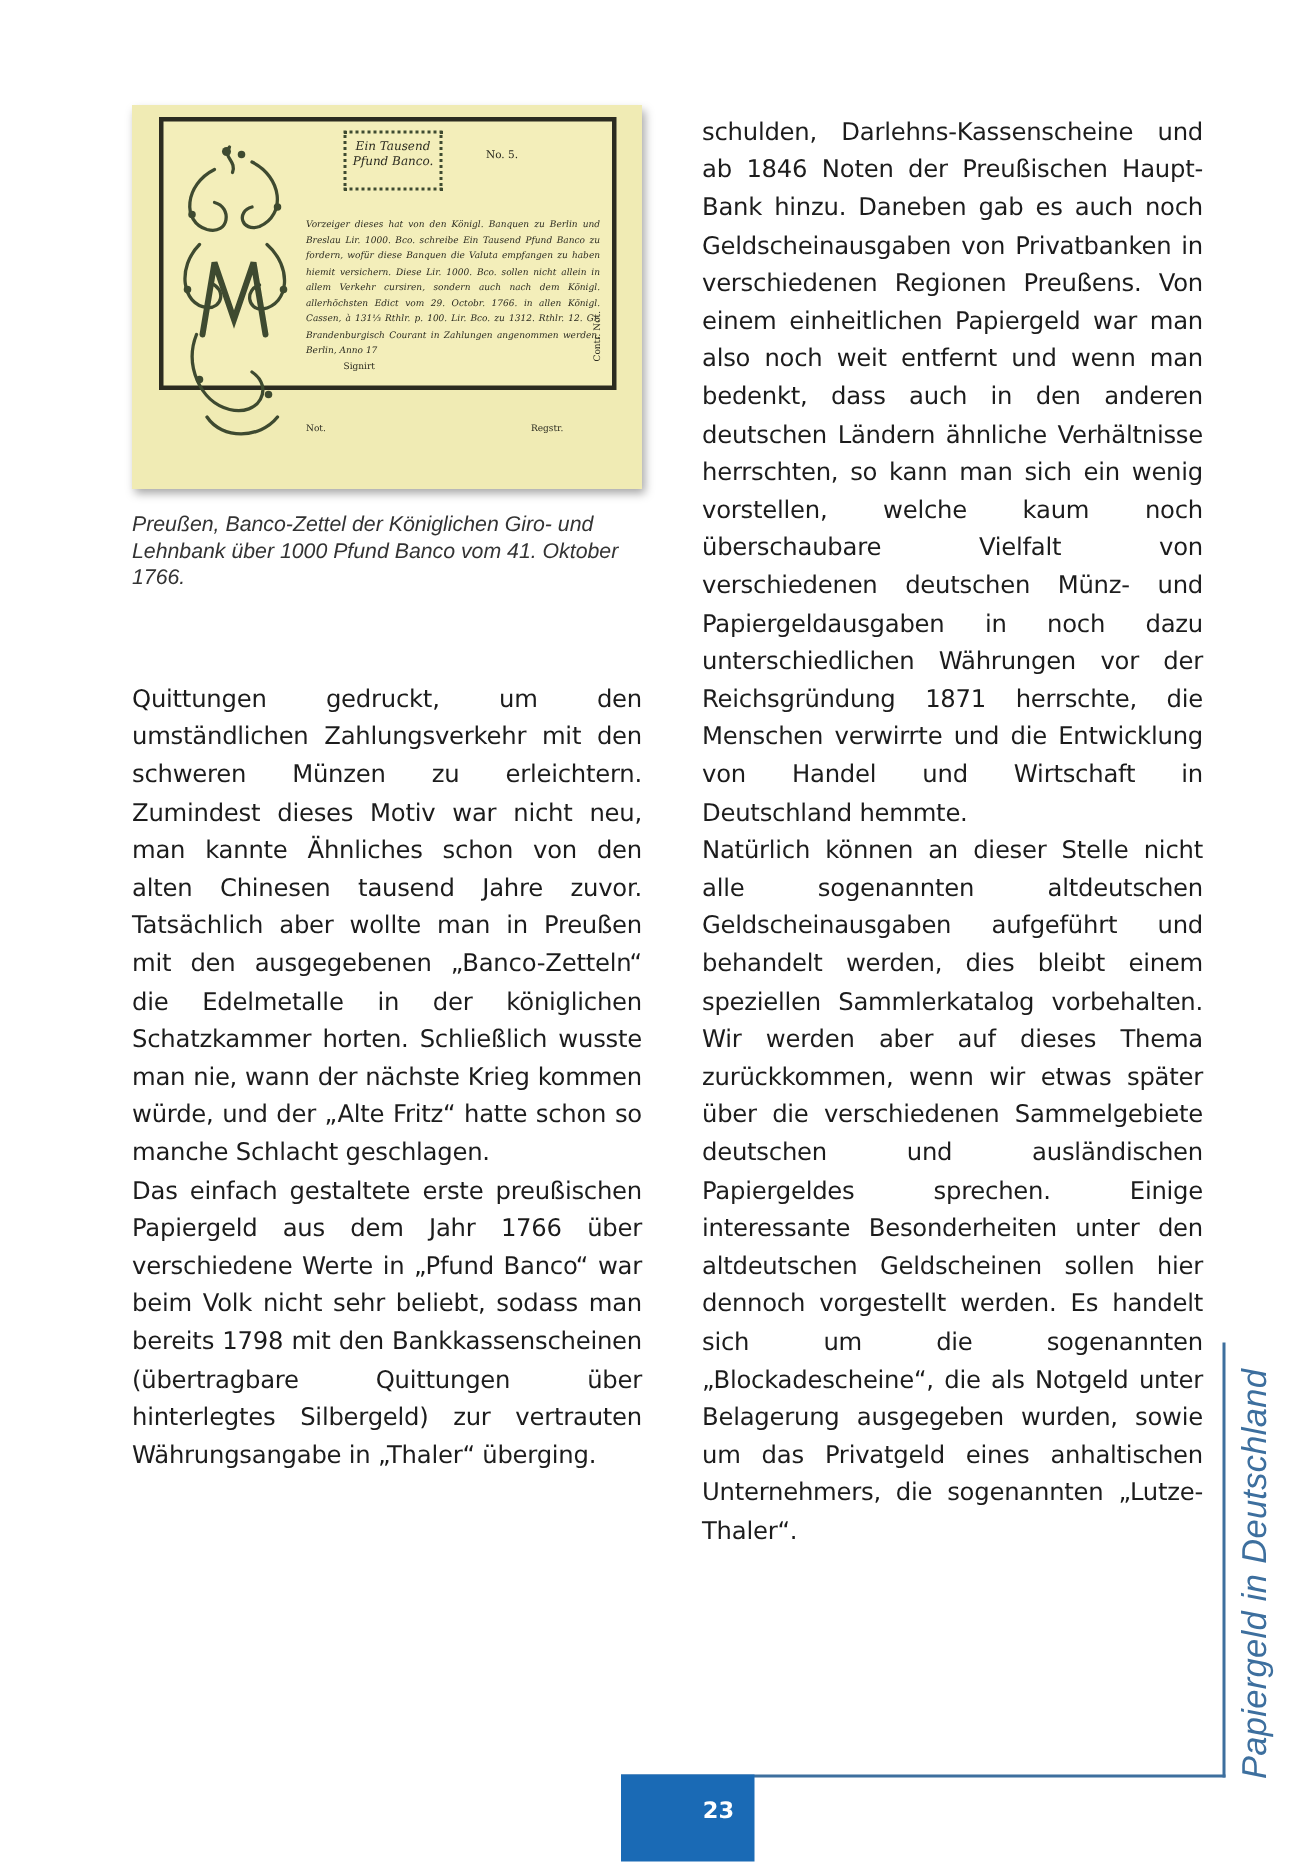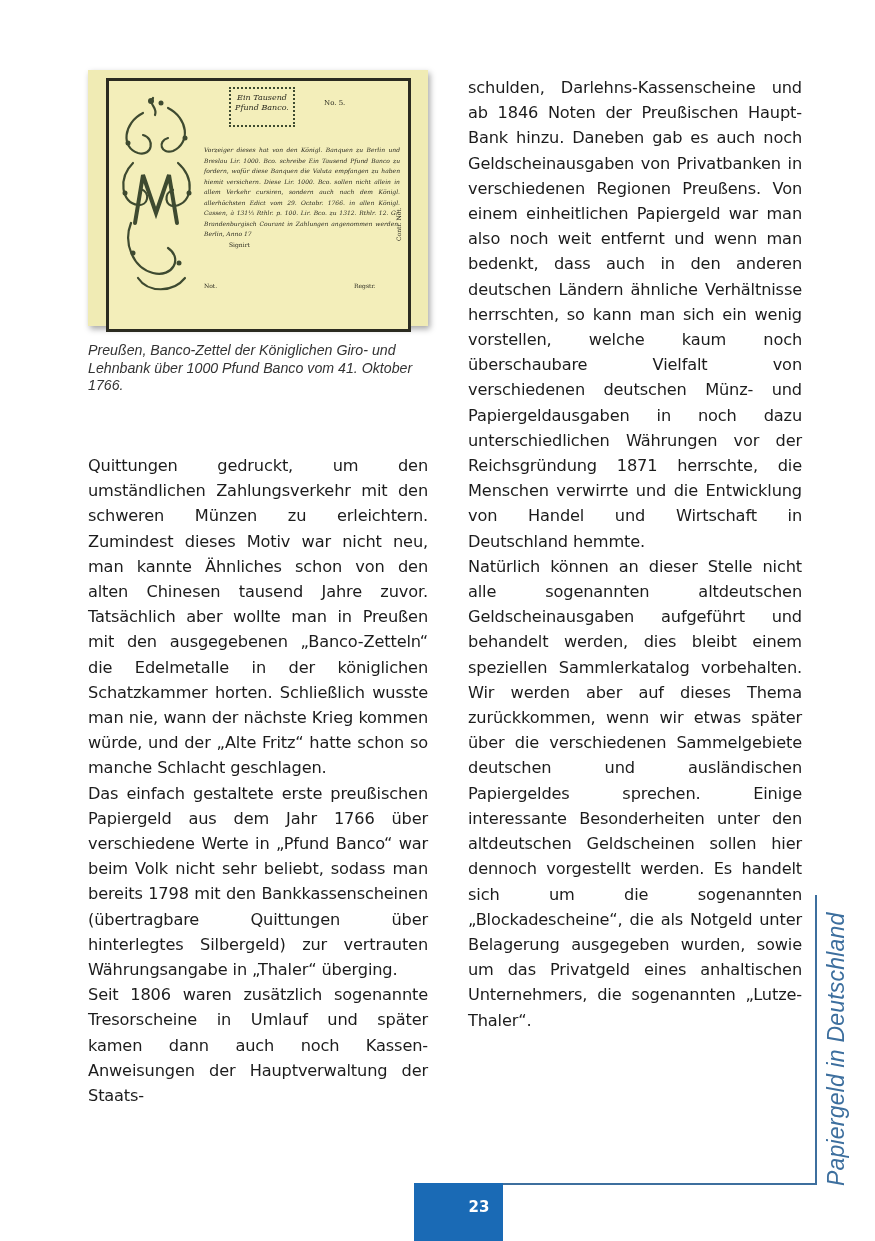--- a/index.html
+++ b/index.html
@@ -8,21 +8,21 @@
     background: #ffffff;
     font-family: "DejaVu Sans", sans-serif;
     color: #1a1a1a;
   }
   .figure {
     position: absolute; left: 88px; top: 70px; width: 340px; height: 256px;
     background: #f0ebb4;
     box-shadow: 2px 3px 6px rgba(0,0,0,0.35);
   }
   .note {
-    position: absolute; left: 18px; top: 8px; width: 305px; height: 254px;
+    position: absolute; left: 18px; top: 8px; width: 305px; height: 182px;
     border: 3px solid #2b2b20;
     box-sizing: border-box;
     background: #f3eeba;
   }
   .note-ornament {
     position: absolute; left: 4px; top: 12px; width: 86px; height: 205px;
   }
   .note-title-box {
     position: absolute; left: 120px; top: 6px; width: 66px; height: 40px;
     border: 2px dotted #3e4a30;
@@ -119,21 +119,20 @@
     <div class="note-regist">Regstr.</div>
     <div class="note-contr">Contr. Not.</div>
   </div>
 </div>
 
 <div class="caption">Preußen, Banco-Zettel der Königlichen Giro- und Lehnbank über 1000 Pfund Banco vom 41. Oktober 1766.</div>
 
 <div class="col col-left">
   <p>Quittungen gedruckt, um den umständlichen Zahlungsverkehr mit den schweren Münzen zu erleichtern. Zumindest dieses Motiv war nicht neu, man kannte Ähnliches schon von den alten Chinesen tausend Jahre zuvor. Tatsächlich aber wollte man in Preußen mit den ausgegebenen „Banco-Zetteln“ die Edelmetalle in der königlichen Schatzkammer horten. Schließlich wusste man nie, wann der nächste Krieg kommen würde, und der „Alte Fritz“ hatte schon so manche Schlacht geschlagen.</p>
   <p>Das einfach gestaltete erste preußischen Papiergeld aus dem Jahr 1766 über verschiedene Werte in „Pfund Banco“ war beim Volk nicht sehr beliebt, sodass man bereits 1798 mit den Bankkassenscheinen (übertragbare Quittungen über hinterlegtes Silbergeld) zur vertrauten Währungsangabe in „Thaler“ überging.</p>
-  <p>Seit 1806 waren zusätzlich sogenannte Tresorscheine in Umlauf und später kamen dann auch noch Kassen-Anweisungen der Hauptverwaltung der Staats-</p>
 </div>
 
 <div class="col col-right">
   <p>schulden, Darlehns-Kassenscheine und ab 1846 Noten der Preußischen Haupt-Bank hinzu. Daneben gab es auch noch Geldscheinausgaben von Privatbanken in verschiedenen Regionen Preußens. Von einem einheitlichen Papiergeld war man also noch weit entfernt und wenn man bedenkt, dass auch in den anderen deutschen Ländern ähnliche Verhältnisse herrschten, so kann man sich ein wenig vorstellen, welche kaum noch überschaubare Vielfalt von verschiedenen deutschen Münz- und Papiergeldausgaben in noch dazu unterschiedlichen Währungen vor der Reichsgründung 1871 herrschte, die Menschen verwirrte und die Entwicklung von Handel und Wirtschaft in Deutschland hemmte.</p>
   <p>Natürlich können an dieser Stelle nicht alle sogenannten altdeutschen Geldscheinausgaben aufgeführt und behandelt werden, dies bleibt einem speziellen Sammlerkatalog vorbehalten. Wir werden aber auf dieses Thema zurückkommen, wenn wir etwas später über die verschiedenen Sammelgebiete deutschen und ausländischen Papiergeldes sprechen. Einige interessante Besonderheiten unter den altdeutschen Geldscheinen sollen hier dennoch vorgestellt werden. Es handelt sich um die sogenannten „Blockadescheine“, die als Notgeld unter Belagerung ausgegeben wurden, sowie um das Privatgeld eines anhaltischen Unternehmers, die sogenannten „Lutze-Thaler“.</p>
 </div>
 
 <div class="rule-v"></div>
 <div class="rule-h"></div>
 <div class="page-box">23</div>

